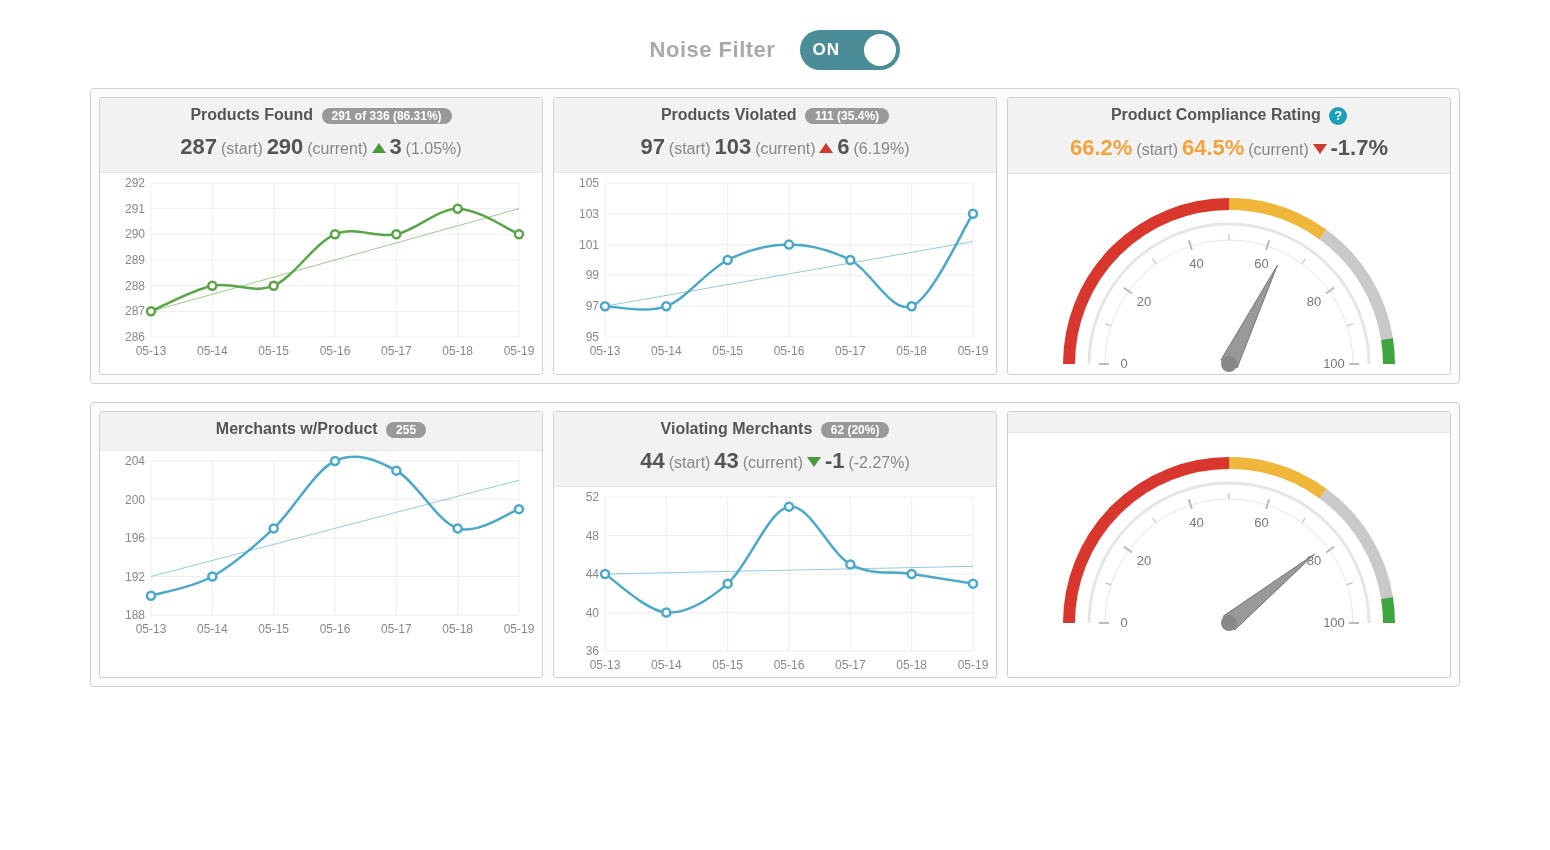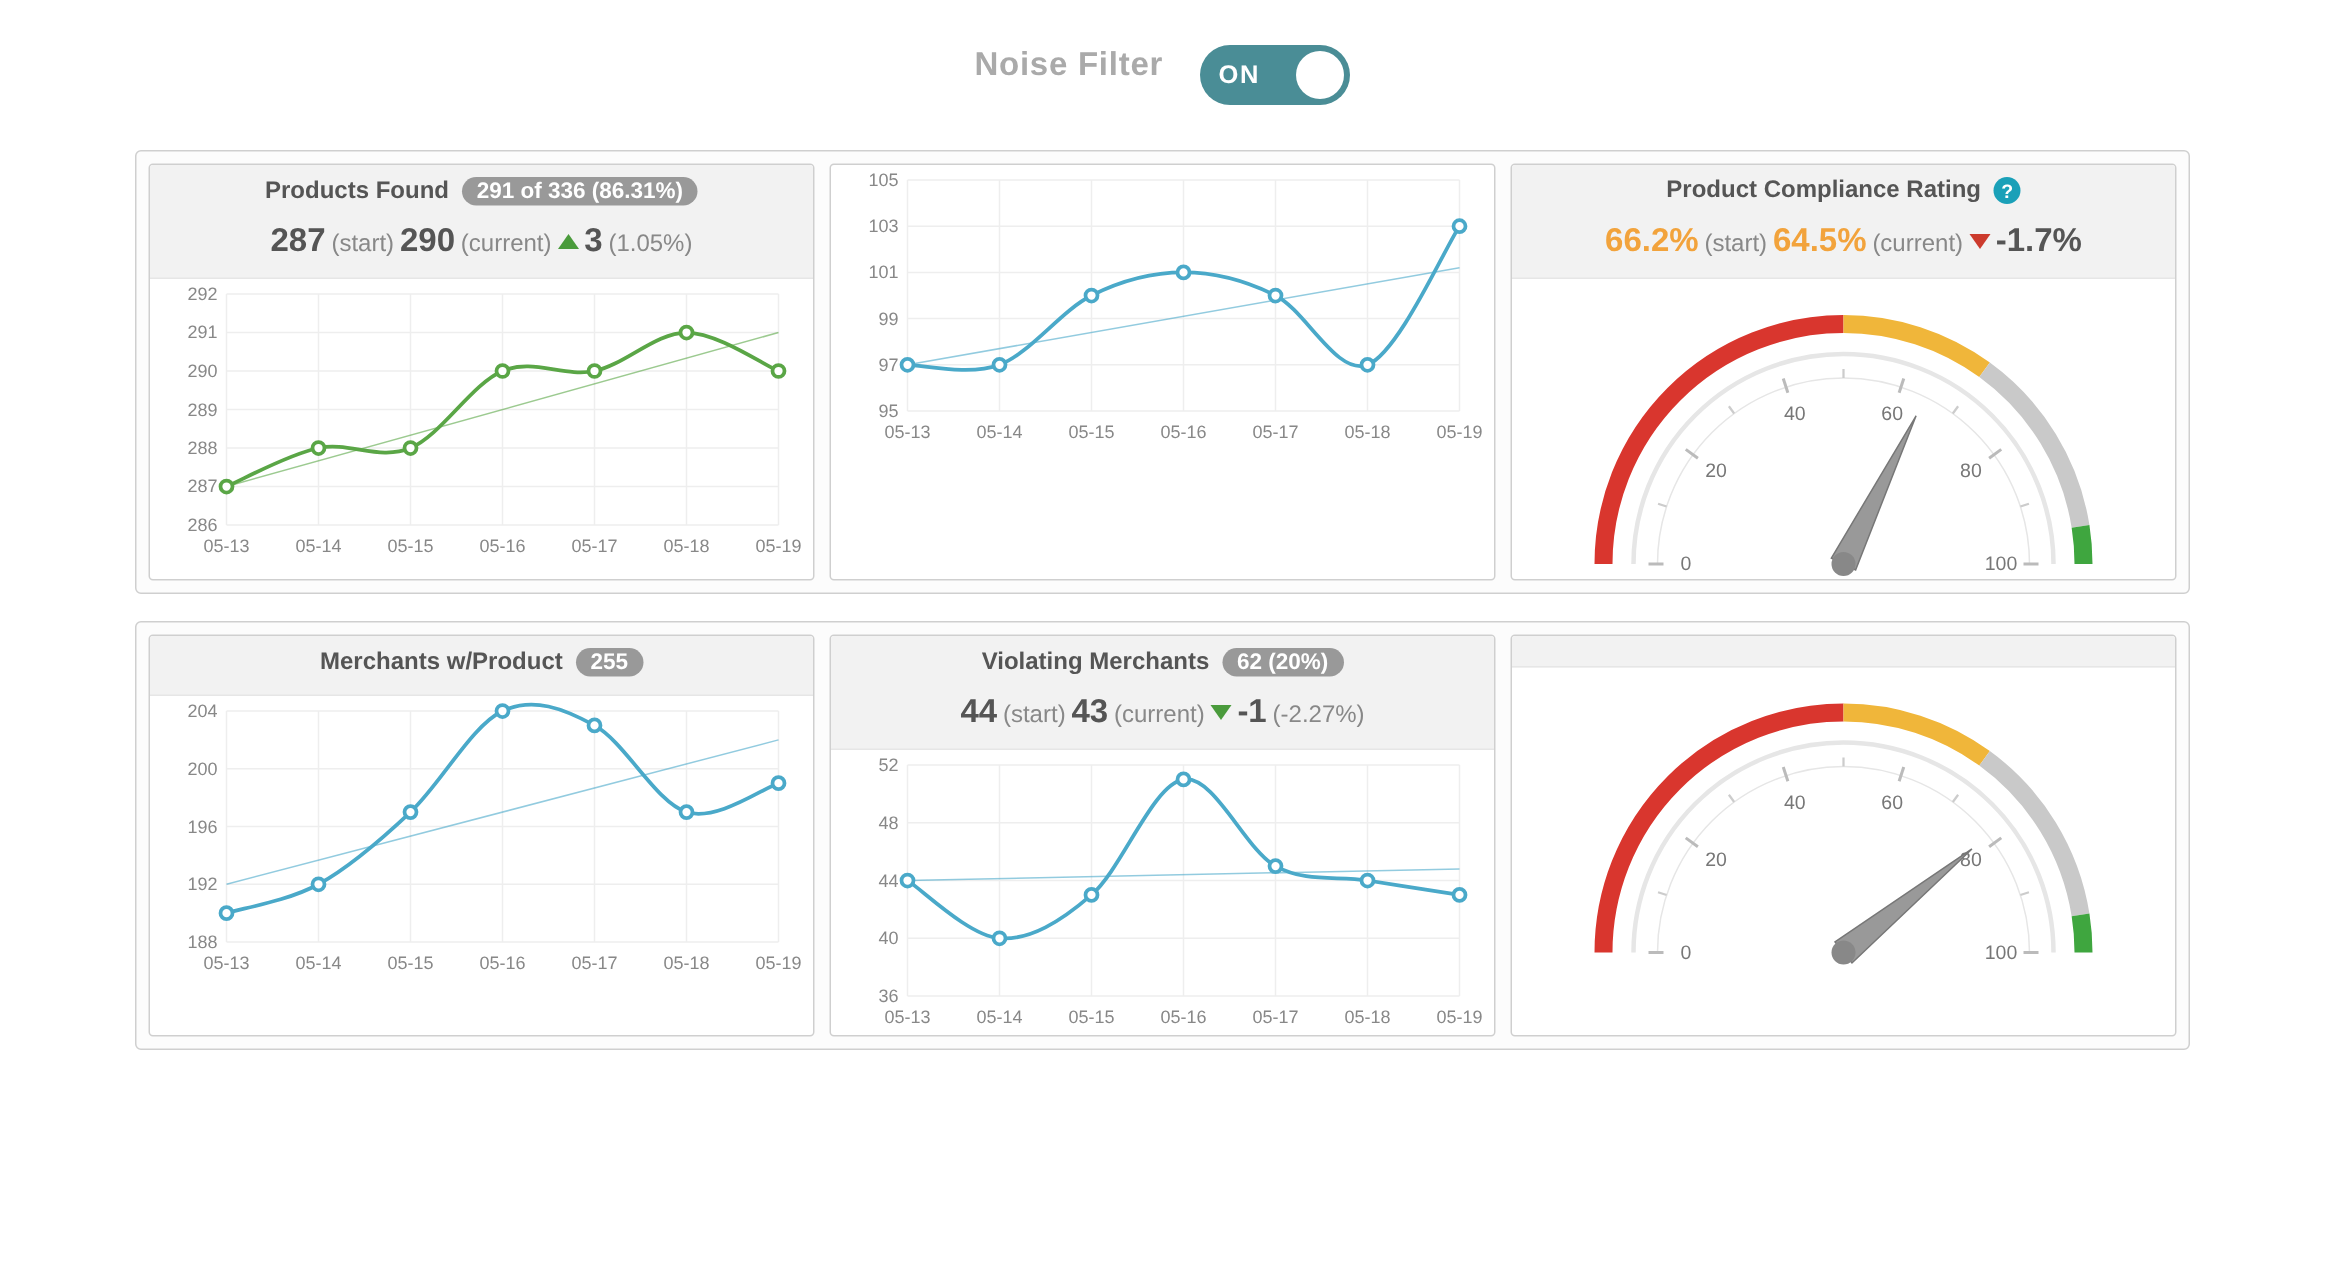--- a/index.html
+++ b/index.html
@@ -3,22 +3,22 @@
 <meta charset="utf-8">
 <style>
   * { box-sizing: border-box; margin: 0; padding: 0; }
   body {
     font-family: -apple-system, "Segoe UI", Arial, sans-serif;
     background: #fff;
     color: #555;
   }
   .page { width: 1550px; height: 850px; padding: 30px 90px; }
   .filter-row {
-    display: flex; align-items: flex-start; justify-content: center;
-    gap: 25px; margin-bottom: 30px;
+    display: flex; align-items: center; justify-content: center;
+    gap: 25px; margin-bottom: 18px;
   }
   .filter-label { font-size: 22px; font-weight: 600; color: #aaa; letter-spacing: .5px; }
   .toggle {
     position: relative; width: 100px; height: 40px; border-radius: 20px;
     background: #4a8d96; display: flex; align-items: center;
     padding: 4px 12px; cursor: pointer;
   }
   .toggle-text { color: #fff; font-weight: 700; font-size: 17px; letter-spacing: 1px; }
   .toggle-knob {
     position: absolute; right: 4px; top: 4px; width: 32px; height: 32px;
@@ -32,21 +32,21 @@
   .card {
     flex: 1; border: 1px solid #cfcfcf; border-radius: 3px; background: #fff;
     display: flex; flex-direction: column; overflow: hidden;
   }
   .card-head {
     background: #f2f2f2; border-bottom: 1px solid #e6e6e6;
     padding: 8px 10px 12px; text-align: center;
   }
   .card-title-line { font-weight: 700; font-size: 16px; color: #555; }
   .badge {
-    display: inline-block; background: #999; color: #fff; font-size: 15px;
+    display: inline-block; background: #999; color: #fff; font-size: 12px;
     padding: 1px 10px; border-radius: 10px; margin-left: 4px; font-weight: 600;
   }
   .help {
     display: inline-flex; width: 18px; height: 18px; border-radius: 50%;
     background: #1aa0b8; color: #fff; font-size: 13px; font-weight: 700;
     align-items: center; justify-content: center; margin-left: 4px;
   }
   .stats {
     margin-top: 10px; font-size: 14px; color: #555;
   }
@@ -135,20 +135,35 @@
               <circle cx="162.66666666666669" cy="112.66666666666667" r="4" fill="#fff" stroke="#5aa646" stroke-width="2.5"></circle>
               <circle cx="224" cy="61.33333333333334" r="4" fill="#fff" stroke="#5aa646" stroke-width="2.5"></circle>
               <circle cx="285.33333333333337" cy="61.33333333333334" r="4" fill="#fff" stroke="#5aa646" stroke-width="2.5"></circle>
               <circle cx="346.6666666666667" cy="35.66666666666666" r="4" fill="#fff" stroke="#5aa646" stroke-width="2.5"></circle>
               <circle cx="408" cy="61.33333333333334" r="4" fill="#fff" stroke="#5aa646" stroke-width="2.5"></circle>
             </svg>
           </div>
       </div>
 
       <div class="card">
+        <div class="card-head">
+          <div class="card-title-line">
+            <span>Products Violated</span>
+            <span class="badge">111 (35.4%)</span>
+          </div>
+          <div class="stats">
+            <span class="big">97</span>
+            <span class="small">(start)</span>
+            <span class="big">103</span>
+            <span class="small">(current)</span>
+            <span class="red"><span class="arrow-up"></span></span>
+            <span class="big">6</span>
+            <span class="small">(6.19%)</span>
+          </div>
+        </div>
         <div class="card-body">
             <svg viewBox="0 0 420 190" width="100%" height="190">
               <line x1="40" y1="164" x2="408" y2="164" class="grid"></line>
               <text x="34" y="168" text-anchor="end" class="axis">95</text>
               <line x1="40" y1="133.2" x2="408" y2="133.2" class="grid"></line>
               <text x="34" y="137.2" text-anchor="end" class="axis">97</text>
               <line x1="40" y1="102.4" x2="408" y2="102.4" class="grid"></line>
               <text x="34" y="106.4" text-anchor="end" class="axis">99</text>
               <line x1="40" y1="71.60000000000001" x2="408" y2="71.60000000000001" class="grid"></line>
               <text x="34" y="75.60000000000001" text-anchor="end" class="axis">101</text>

